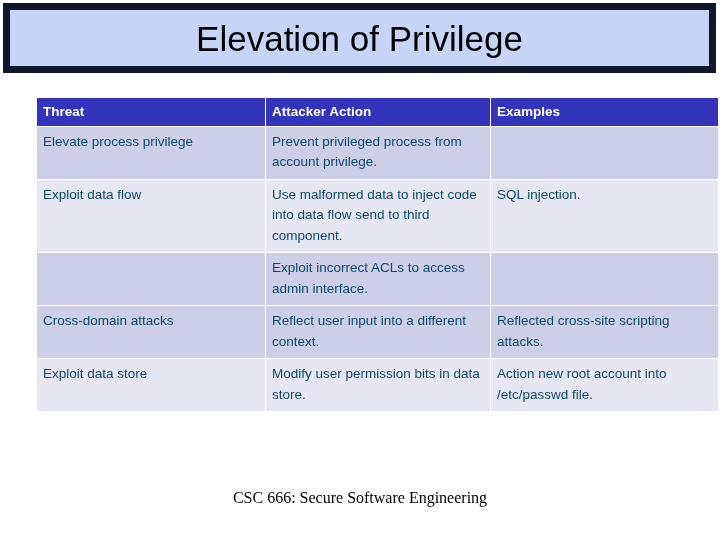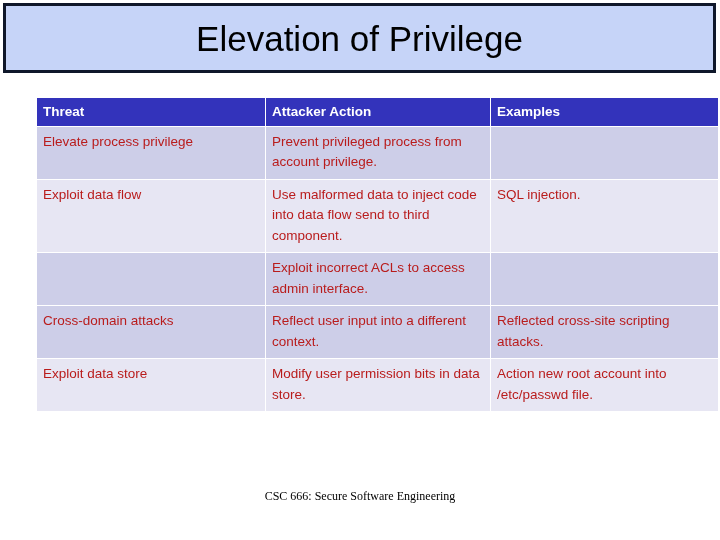--- a/index.html
+++ b/index.html
@@ -17,21 +17,21 @@
 
   
   #title-banner {
     position: absolute;
     left: 3px;
     top: 3px;
     width: 713px;
     height: 70px;
     box-sizing: border-box;
     background: #c6d4f8;
-    border: 3px solid #0f172a;
+    border: 7px solid #0f172a;
     display: flex;
     align-items: center;
     justify-content: center;
   }
   #title-text {
     font-family: "Liberation Sans", sans-serif;
     font-size: 35px;
     font-weight: normal;
     color: #000000;
     line-height: 1;
@@ -49,21 +49,21 @@
     border-spacing: 1px 1px;
     table-layout: fixed;
     background: transparent;
   }
   #threat-table td, #threat-table th {
     padding: 5px 6px 6px 6px;
     vertical-align: top;
     text-align: left;
     font-size: 13.5px;
     line-height: 1.52;
-    color: #b91c1c;
+    color: #0c4a6e;
     font-weight: normal;
   }
   #threat-table th {
     background: #3333bb;
     color: #ffffff;
     font-weight: bold;
     font-size: 13.5px;
     padding-top: 5px;
     padding-bottom: 5px;
     line-height: 1.3;
@@ -76,21 +76,21 @@
   td.shade-light { background: #e7e6f3; }
 
   
   #footer {
     position: absolute;
     left: 0;
     top: 490px;
     width: 720px;
     text-align: center;
     font-family: "Liberation Serif", serif;
-    font-size: 12px;
+    font-size: 16px;
     color: #000000;
     line-height: 1;
   }
 </style>
 </head>
 <body>
 
 <div id="title-banner">
   <div id="title-text">Elevation of Privilege</div>
 </div>

